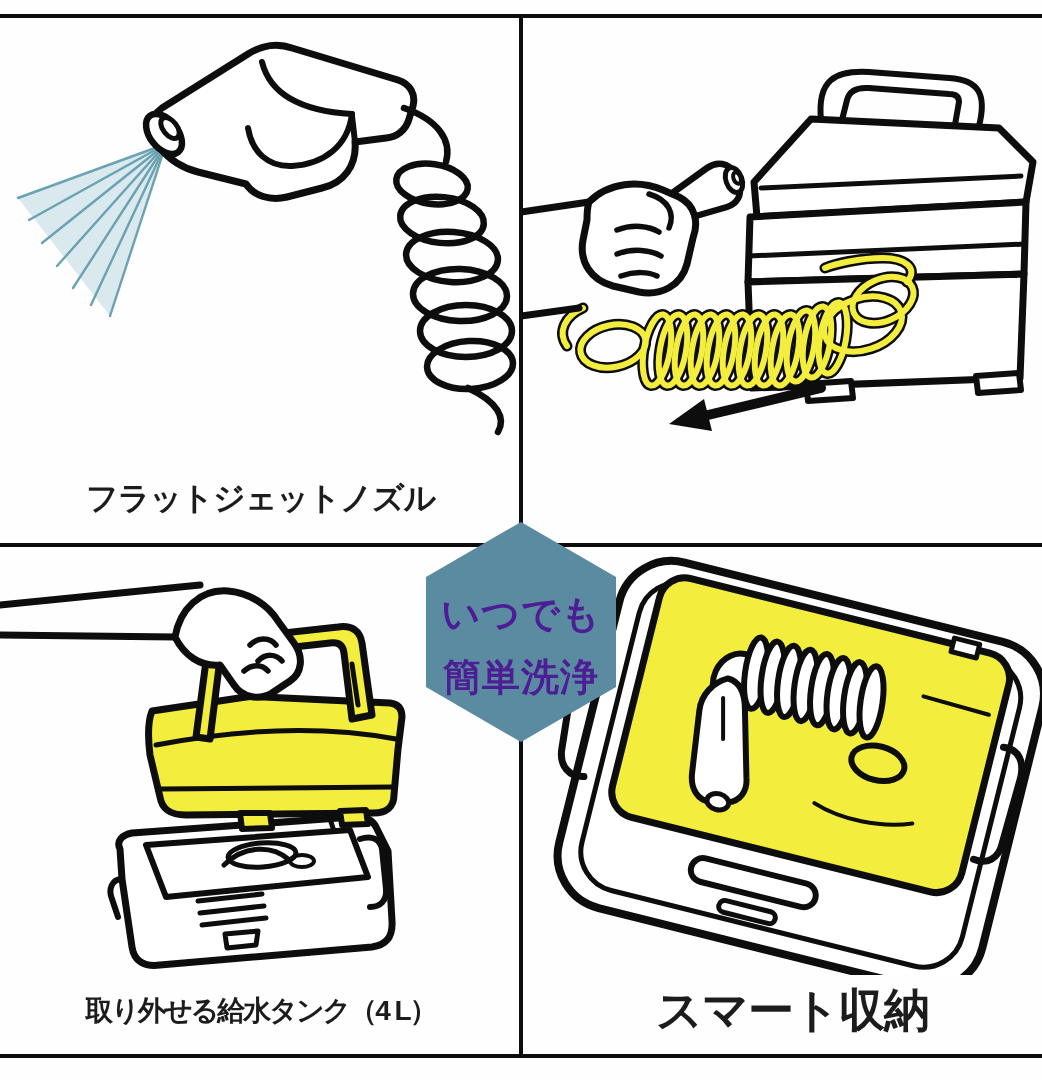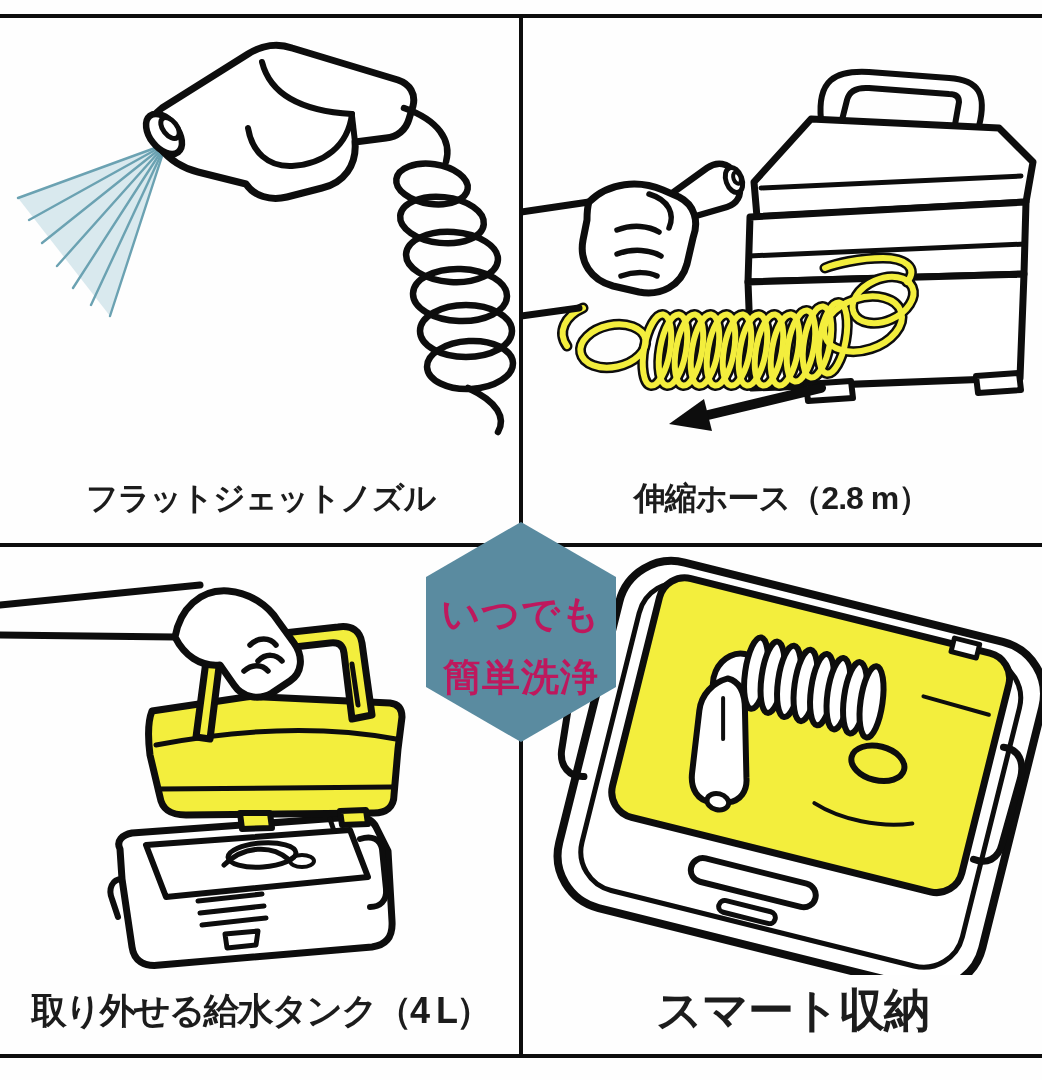--- a/index.html
+++ b/index.html
@@ -18,29 +18,29 @@
   .svg-tr{left:521px;top:16px;}
   .svg-bl{left:0;top:549px;}
   .svg-br{left:521px;top:549px;}
   .label{
     position:absolute;display:flex;align-items:center;justify-content:center;
     color:var(--label-text,#1c1c1c);font-weight:700;font-size:32px;
     letter-spacing:-1px;white-space:nowrap;
   }
   .label-tl{left:0;top:455px;width:521px;height:88px;}
   .label-tr{left:521px;top:455px;width:521px;height:88px;}
-  .label-bl{left:0;top:968px;width:521px;height:86px;font-size:36px;letter-spacing:-2px;}
+  .label-bl{left:0;top:968px;width:521px;height:86px;font-size:28px;letter-spacing:-2px;}
   .label-br{left:532px;top:968px;width:521px;height:86px;font-size:46px;}
   .hex-wrap{position:absolute;left:409px;top:509px;width:224px;height:246px;}
   .hex-svg{position:absolute;left:0;top:0;}
   .hex-text{
     position:absolute;left:0;top:0;width:224px;height:246px;
     display:flex;flex-direction:column;align-items:center;justify-content:center;
     padding-top:28px;box-sizing:border-box;
-    color:#be185d;font-weight:700;font-size:38px;line-height:63px;letter-spacing:1px;
+    color:#4c1d95;font-weight:700;font-size:38px;line-height:63px;letter-spacing:1px;
   }
   
   .ln{stroke:var(--line-black,#0d0d0d);fill:none;stroke-linecap:round;stroke-linejoin:round;}
   .lnf{stroke:var(--line-black,#0d0d0d);fill:#fff;stroke-linecap:round;stroke-linejoin:round;}
   .lny{stroke:var(--line-black,#0d0d0d);fill:var(--accent-yellow,#f3ee3d);stroke-linecap:round;stroke-linejoin:round;}
   .s4{stroke-width:4px}.s5{stroke-width:5px}.s55{stroke-width:5.5px}
   .s6{stroke-width:6px}.s65{stroke-width:6.5px}.s7{stroke-width:7px}
   .s8{stroke-width:8px}.s10{stroke-width:10px}.s11{stroke-width:11px}
   .coil-y{stroke:var(--accent-yellow,#f3ee3d);fill:none;stroke-width:6px;stroke-linecap:round;}
   .spray-fill{fill:var(--spray-fill,#d9e9ee);}
@@ -225,21 +225,20 @@
       <rect class="lnf s5" x="232" y="366" width="58" height="12" rx="6"></rect>
     </g>
   </svg>
 
   <div class="frame-line frame-top"></div>
   <div class="frame-line frame-bottom"></div>
   <div class="frame-line divider-v"></div>
   <div class="frame-line divider-h"></div>
 
   <div class="label label-tl">フラットジェットノズル</div>
-  <div class="label label-tr">伸縮ホース（2.8 m）</div>
   <div class="label label-bl">取り外せる給水タンク（4 L）</div>
   <div class="label label-br">スマート収納</div>
 
   <div class="hex-wrap">
     <svg class="hex-svg" width="224" height="246" viewBox="0 0 224 246">
       <polygon points="112,13 207,68 207,178 112,233 17,178 17,68" style="fill:var(--badge-teal,#5a8ba0)"></polygon>
     </svg>
     <div class="hex-text">
       <span>いつでも</span>
       <span>簡単洗浄</span>

